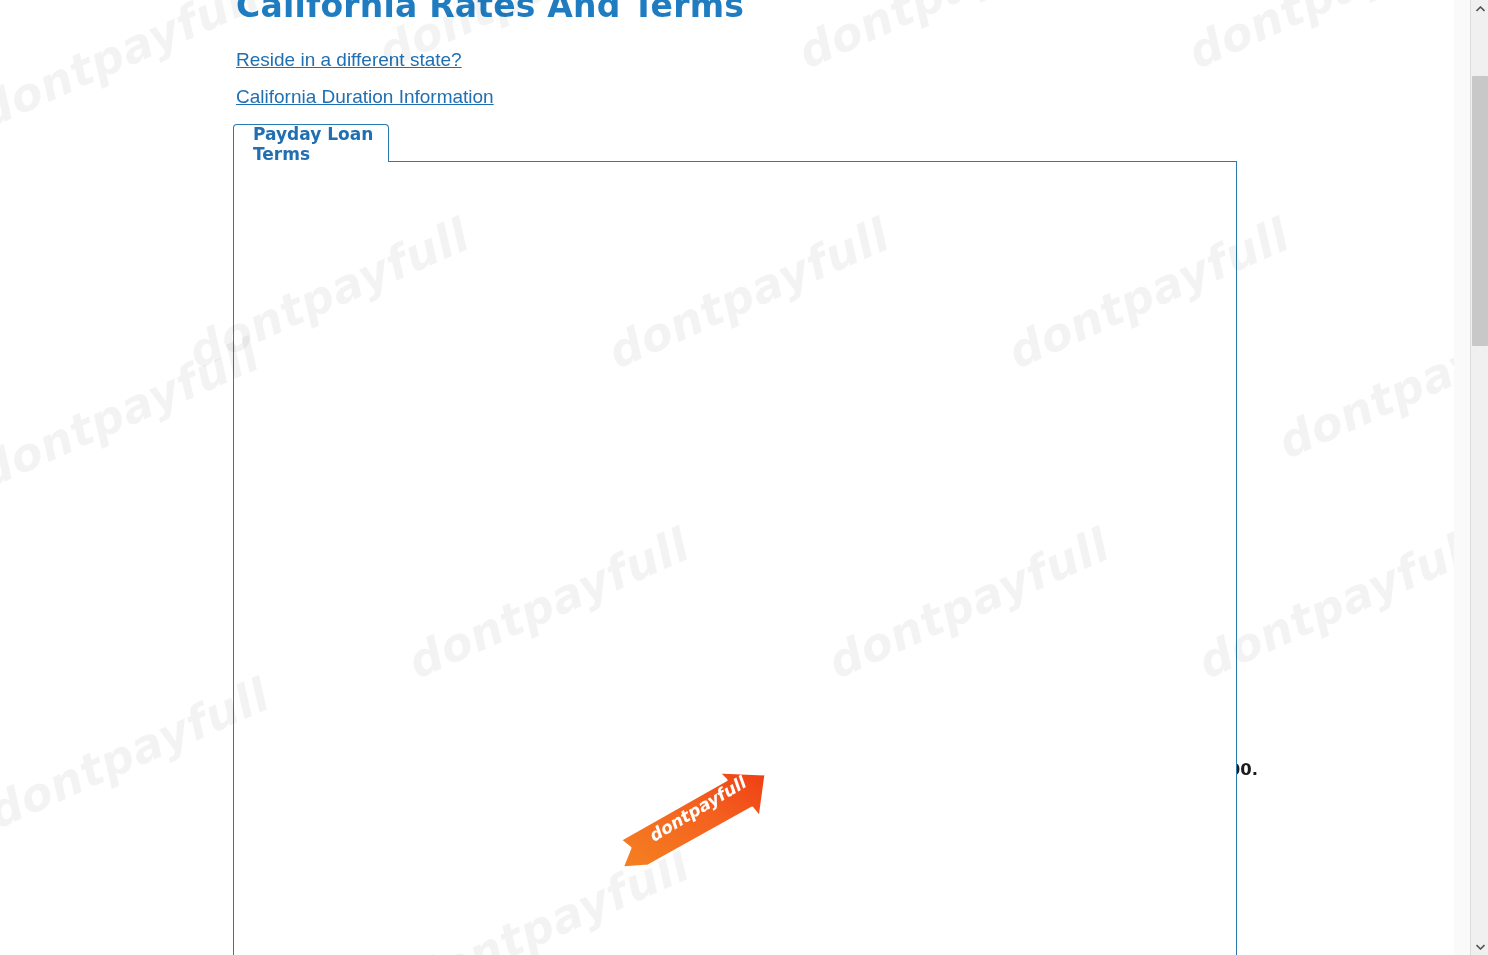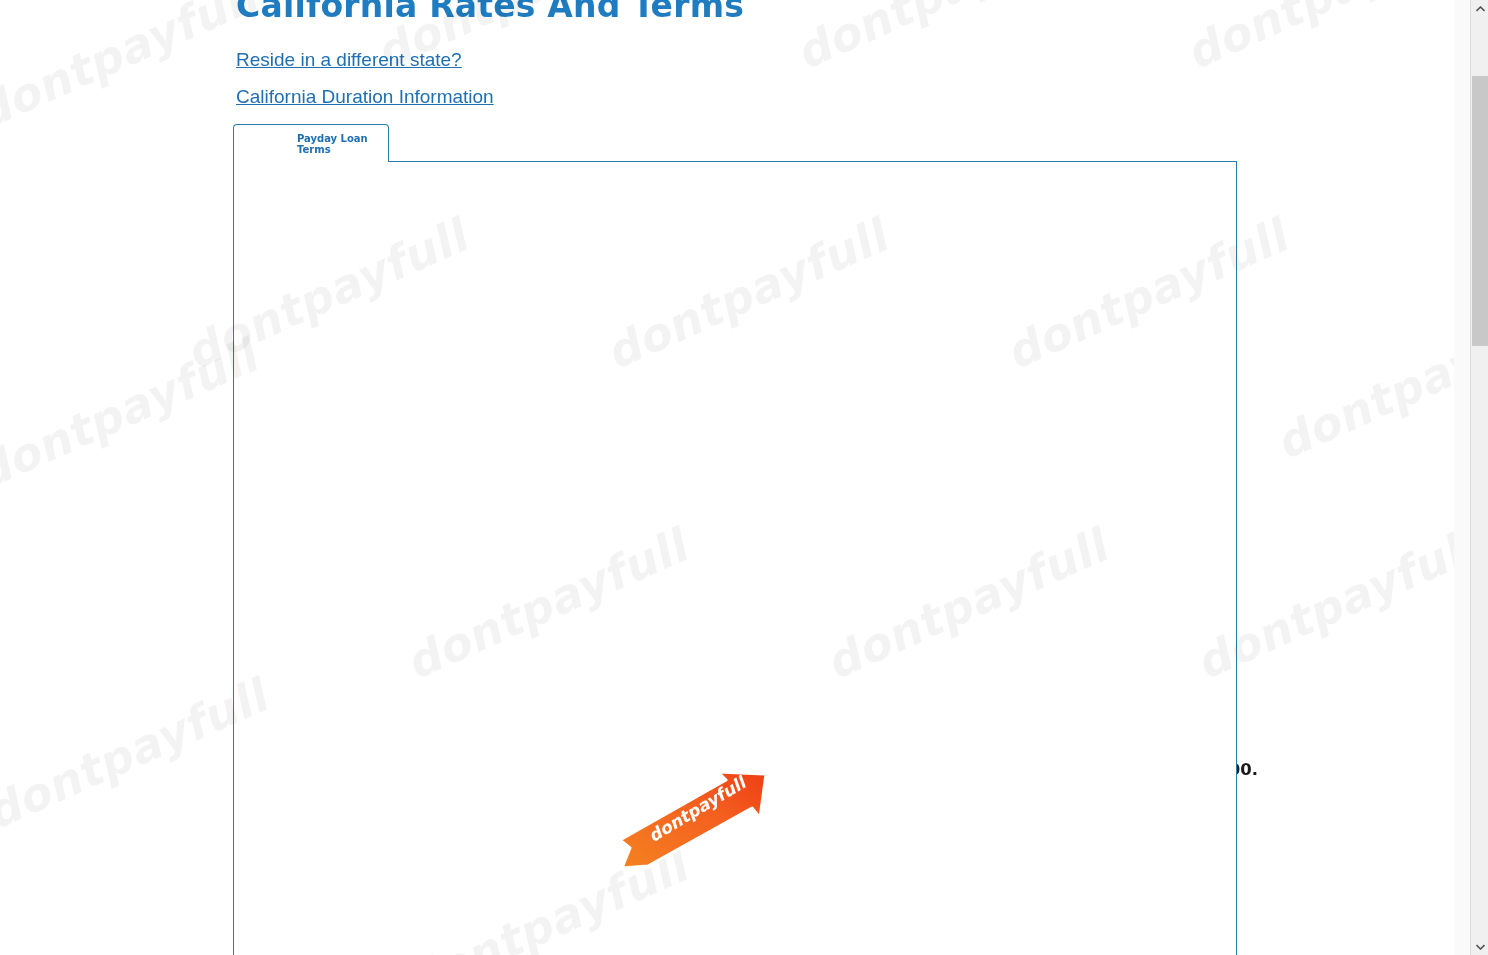--- a/index.html
+++ b/index.html
@@ -67,25 +67,24 @@
     border: 1px solid #2a7bb0;
     border-bottom: none;
     background: #fff;
     border-radius: 4px 4px 0 0;
     z-index: 4;
     display: flex;
     align-items: center;
     padding-left: 19px;
   }
   .tab span {
-    font-size: 10px;
+    font-size: 17px;
     font-weight: 700;
     color: #1f6fb2;
     font-family: "DejaVu Sans", sans-serif;
-    margin-left: 44px;
   }
 
   .panel {
     position: absolute;
     left: 233px; top: 161px;
     width: 1004px;
     height: 820px;
     border: 1px solid #2a7bb0;
     background: #fff;
     z-index: 3;

